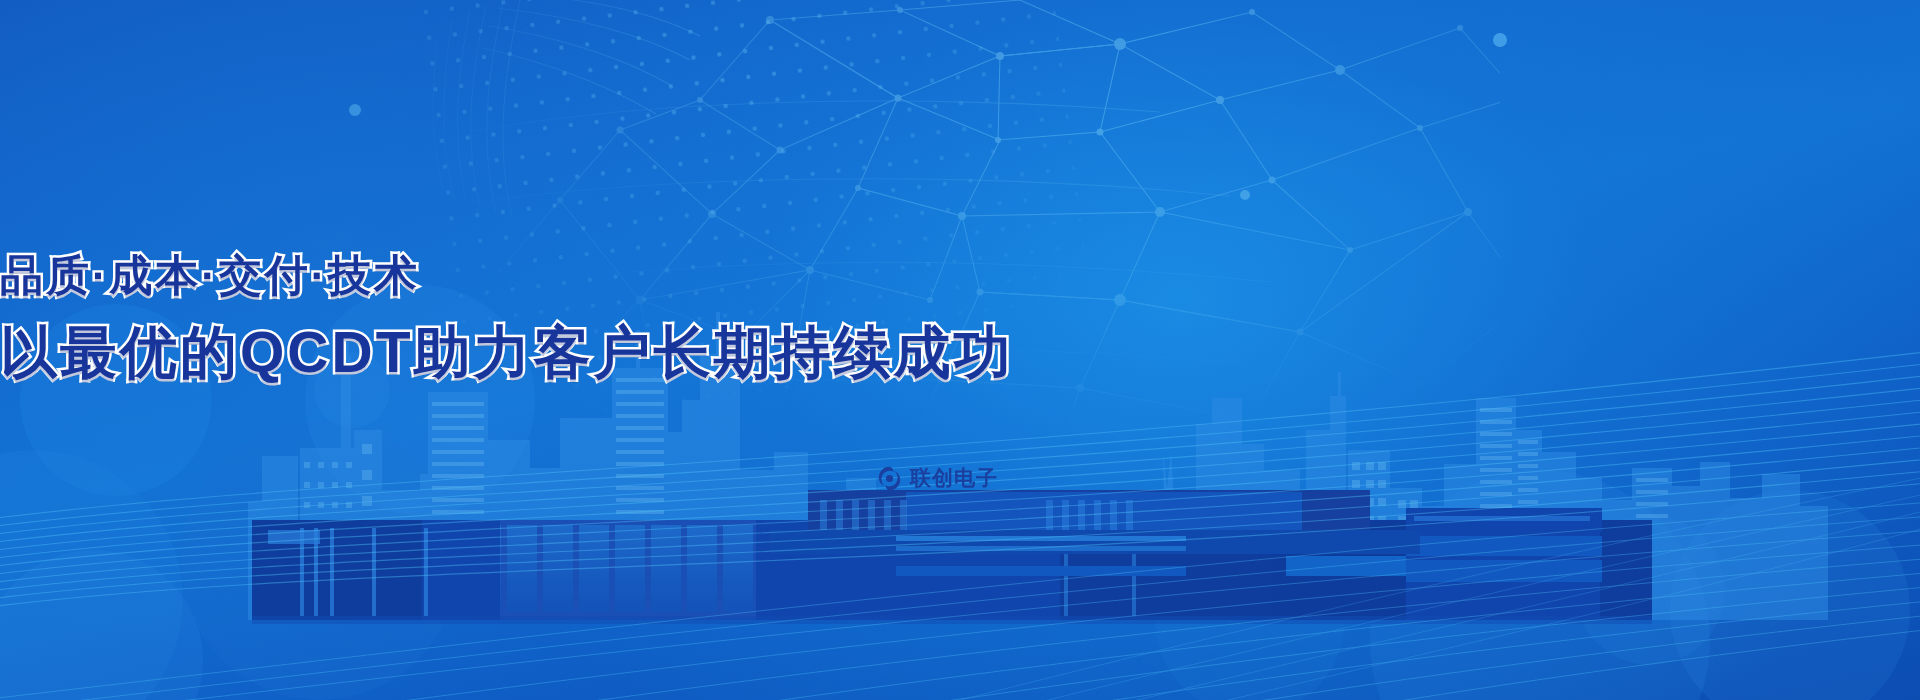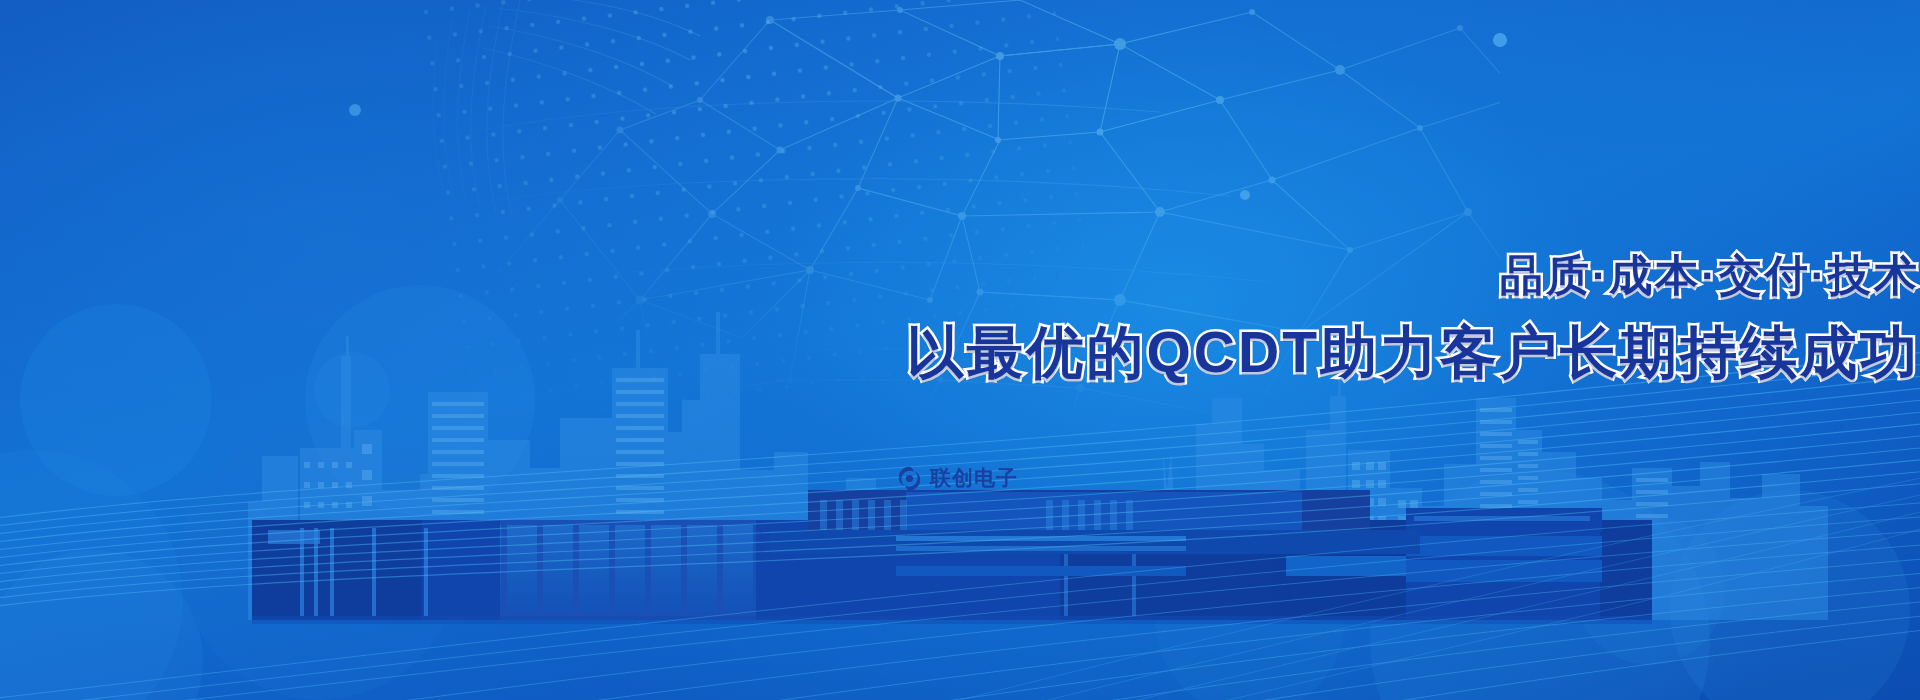--- a/index.html
+++ b/index.html
@@ -28,42 +28,42 @@
       radial-gradient(ellipse 1100px 760px at 1180px 300px, rgba(26,140,228,0.95) 0%, rgba(20,120,216,0.55) 38%, rgba(16,95,200,0.0) 72%),
       radial-gradient(ellipse 900px 620px at 330px 240px, rgba(22,118,214,0.55) 0%, rgba(16,92,198,0.0) 70%),
       linear-gradient(168deg, #1159c0 0%, #1364ca 22%, #1272d4 46%, #0f5fc6 70%, #0c4db2 100%);
   }
   
   #headline-block {
     position: absolute;
     left: 0;
     top: 248px;
     width: 1920px;
-    text-align: right;
+    text-align: left;
     z-index: 40;
   }
   .headline-line {
     display: block;
     color: #17359b;
     font-weight: 700;
     letter-spacing: 2px;
     line-height: 1.28;
     -webkit-text-stroke: 5px #ffffff;
     paint-order: stroke fill;
     text-shadow:
        0 3px 0 rgba(10,40,120,0.25),
        0 0 2px rgba(255,255,255,0.6);
   }
   #headline-1 { font-size: 43px; letter-spacing: 3px; }
   #headline-2 { font-size: 57px; letter-spacing: 3px; margin-top: 13px; }
 
   
   #logo-group {
     position: absolute;
-    left: 896px;
+    left: 876px;
     top: 464px;
     display: flex;
     align-items: center;
     gap: 7px;
     z-index: 38;
   }
   #logo-text {
     color: #1a3f9e;
     font-size: 21px;
     font-weight: 700;

